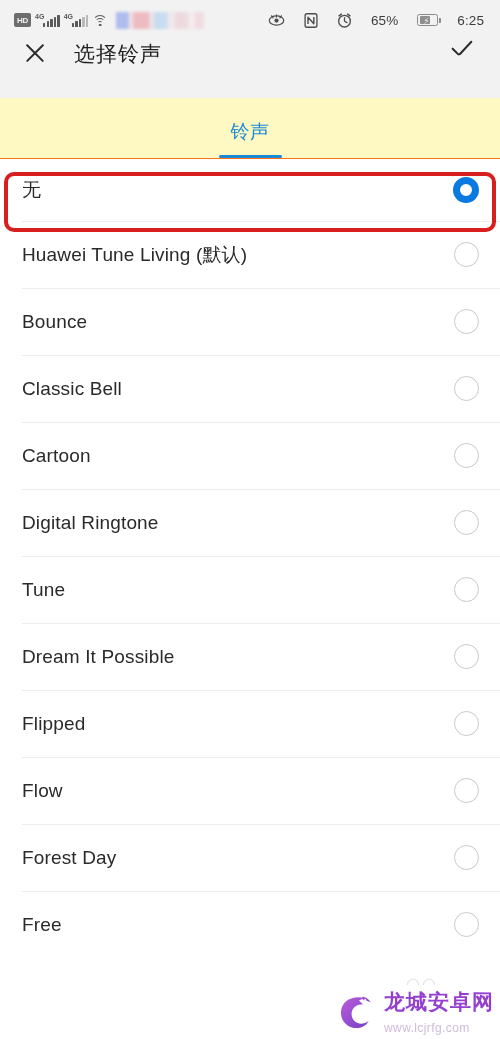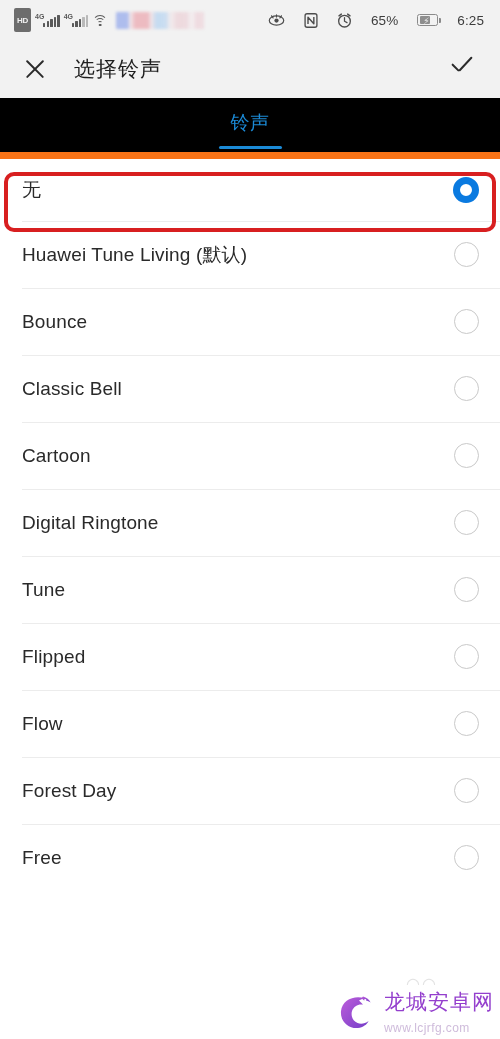--- a/index.html
+++ b/index.html
@@ -21,21 +21,21 @@
     padding:0 16px 0 14px;
     position:relative;
   }
   .sb-left{ display:flex; align-items:center; gap:4px; }
   .sb-right{ display:flex; align-items:center; gap:19px; margin-left:auto; }
 
   .hd-badge{
     display:inline-flex; align-items:center; justify-content:center;
     background:#6d6d6d; color:#f2f2f2;
     font-size:8px; font-weight:bold;
-    width:17px; height:24px; border-radius:2px;
+    width:17px; height:14px; border-radius:2px;
     letter-spacing:-0.2px;
   }
   .sig{ display:flex; align-items:flex-end; gap:1.2px; height:13px; position:relative; padding-left:8px;}
   .sig .g{
     position:absolute; left:0; top:-1px;
     font-size:7px; color:#5a5a5a; font-weight:600; line-height:7px;
   }
   .sig b{ display:block; width:2.4px; background:#5a5a5a; border-radius:0.5px; }
   .sig b:nth-of-type(1){ height:4px; }
   .sig b:nth-of-type(2){ height:6px; }
@@ -87,21 +87,21 @@
   }
   .battery .fill{ background:#8e8e8e; height:100%; width:62%; border-radius:1px; }
   .bolt{
     position:absolute; left:5px; top:1px; color:#f2f2f2;
     font-size:9px; line-height:10px;
   }
 
   
   .titlebar{
     height:58px; background:#f2f2f2;
-    display:flex; align-items:center; padding:0 22px;
+    display:flex; align-items:flex-start; padding:0 22px;
   }
   .close-x{
     width:26px; height:26px; position:relative; flex:0 0 auto; cursor:pointer;
   }
   .close-x::before,.close-x::after{
     content:""; position:absolute; left:50%; top:50%;
     width:24px; height:1.8px; background:#2b2b2b; border-radius:1px;
   }
   .close-x::before{ transform:translate(-50%,-50%) rotate(45deg); }
   .close-x::after{  transform:translate(-50%,-50%) rotate(-45deg); }
@@ -117,24 +117,24 @@
     transform:rotate(45deg); transform-origin:left center;
   }
   .check-mark::after{
     content:""; position:absolute; left:9px; top:14px;
     width:19px; height:1.8px; background:#2b2b2b; border-radius:1px;
     transform:rotate(-47deg); transform-origin:left center;
   }
 
   
   .tabs{
-    height:61px; background:#000000;
-    display:flex; justify-content:center; align-items:flex-start;
+    height:61px; background:#fef9c3;
+    display:flex; justify-content:center; align-items:flex-end;
     gap:54px; padding-top:12px;
-    border-bottom:7px solid #f97316;
+    border-bottom:1px solid #f97316;
   }
   .tab{
     position:relative; font-size:19px; color:#8d8d8d;
     padding-bottom:13px; cursor:pointer; letter-spacing:0.5px;
   }
   .tab.active{ color:#1b8ad6; }
   .tab.active::after{
     content:""; position:absolute; left:-12px; right:-12px; bottom:0;
     height:3px; background:#1b8ad6; border-radius:2px;
   }
@@ -177,21 +177,21 @@
   .watermark{
     position:absolute; right:6px; bottom:4px;
     display:flex; align-items:center; gap:6px;
     opacity:.92; pointer-events:none;
   }
   .wm-logo{
     width:46px; height:46px; position:relative;
   }
   .wm-text{ display:flex; flex-direction:column; line-height:1; }
   .wm-cn{
-    font-size:21px; font-weight:normal; color:#8b2fc9; letter-spacing:1px;
+    font-size:21px; font-weight:bold; color:#8b2fc9; letter-spacing:1px;
   }
   .wm-url{
     font-size:12px; color:#cbb6d8; letter-spacing:.4px; margin-top:10px;
   }
   .wm-ghost{
     position:absolute; right:62px; bottom:46px;
     color:#e2e2e2; font-size:16px; letter-spacing:2px;
   }
 </style>
 </head>
@@ -306,20 +306,24 @@
   <div class="row">
     <span class="row-label">Digital Ringtone</span>
     <span class="radio"></span>
   </div>
 
   <div class="row">
     <span class="row-label">Tune</span>
     <span class="radio"></span>
   </div>
 
+  <div class="row">
+    <span class="row-label">Dream It Possible</span>
+    <span class="radio"></span>
+  </div>
 
   <div class="row">
     <span class="row-label">Flipped</span>
     <span class="radio"></span>
   </div>
 
   <div class="row">
     <span class="row-label">Flow</span>
     <span class="radio"></span>
   </div>

